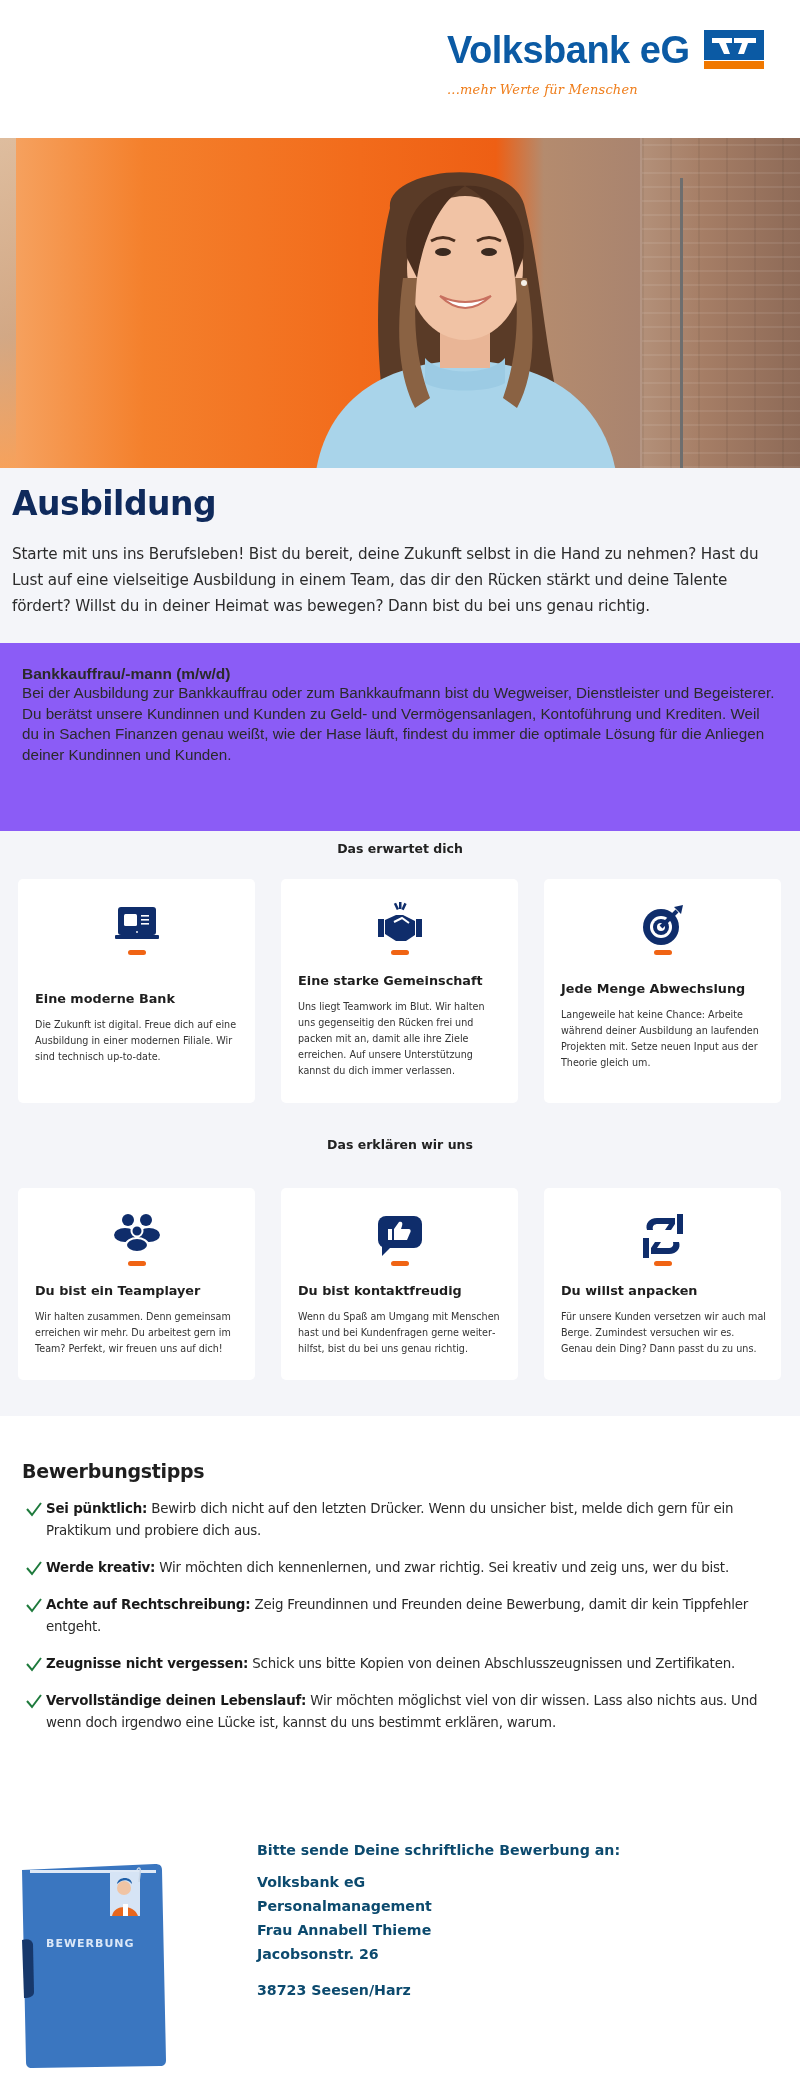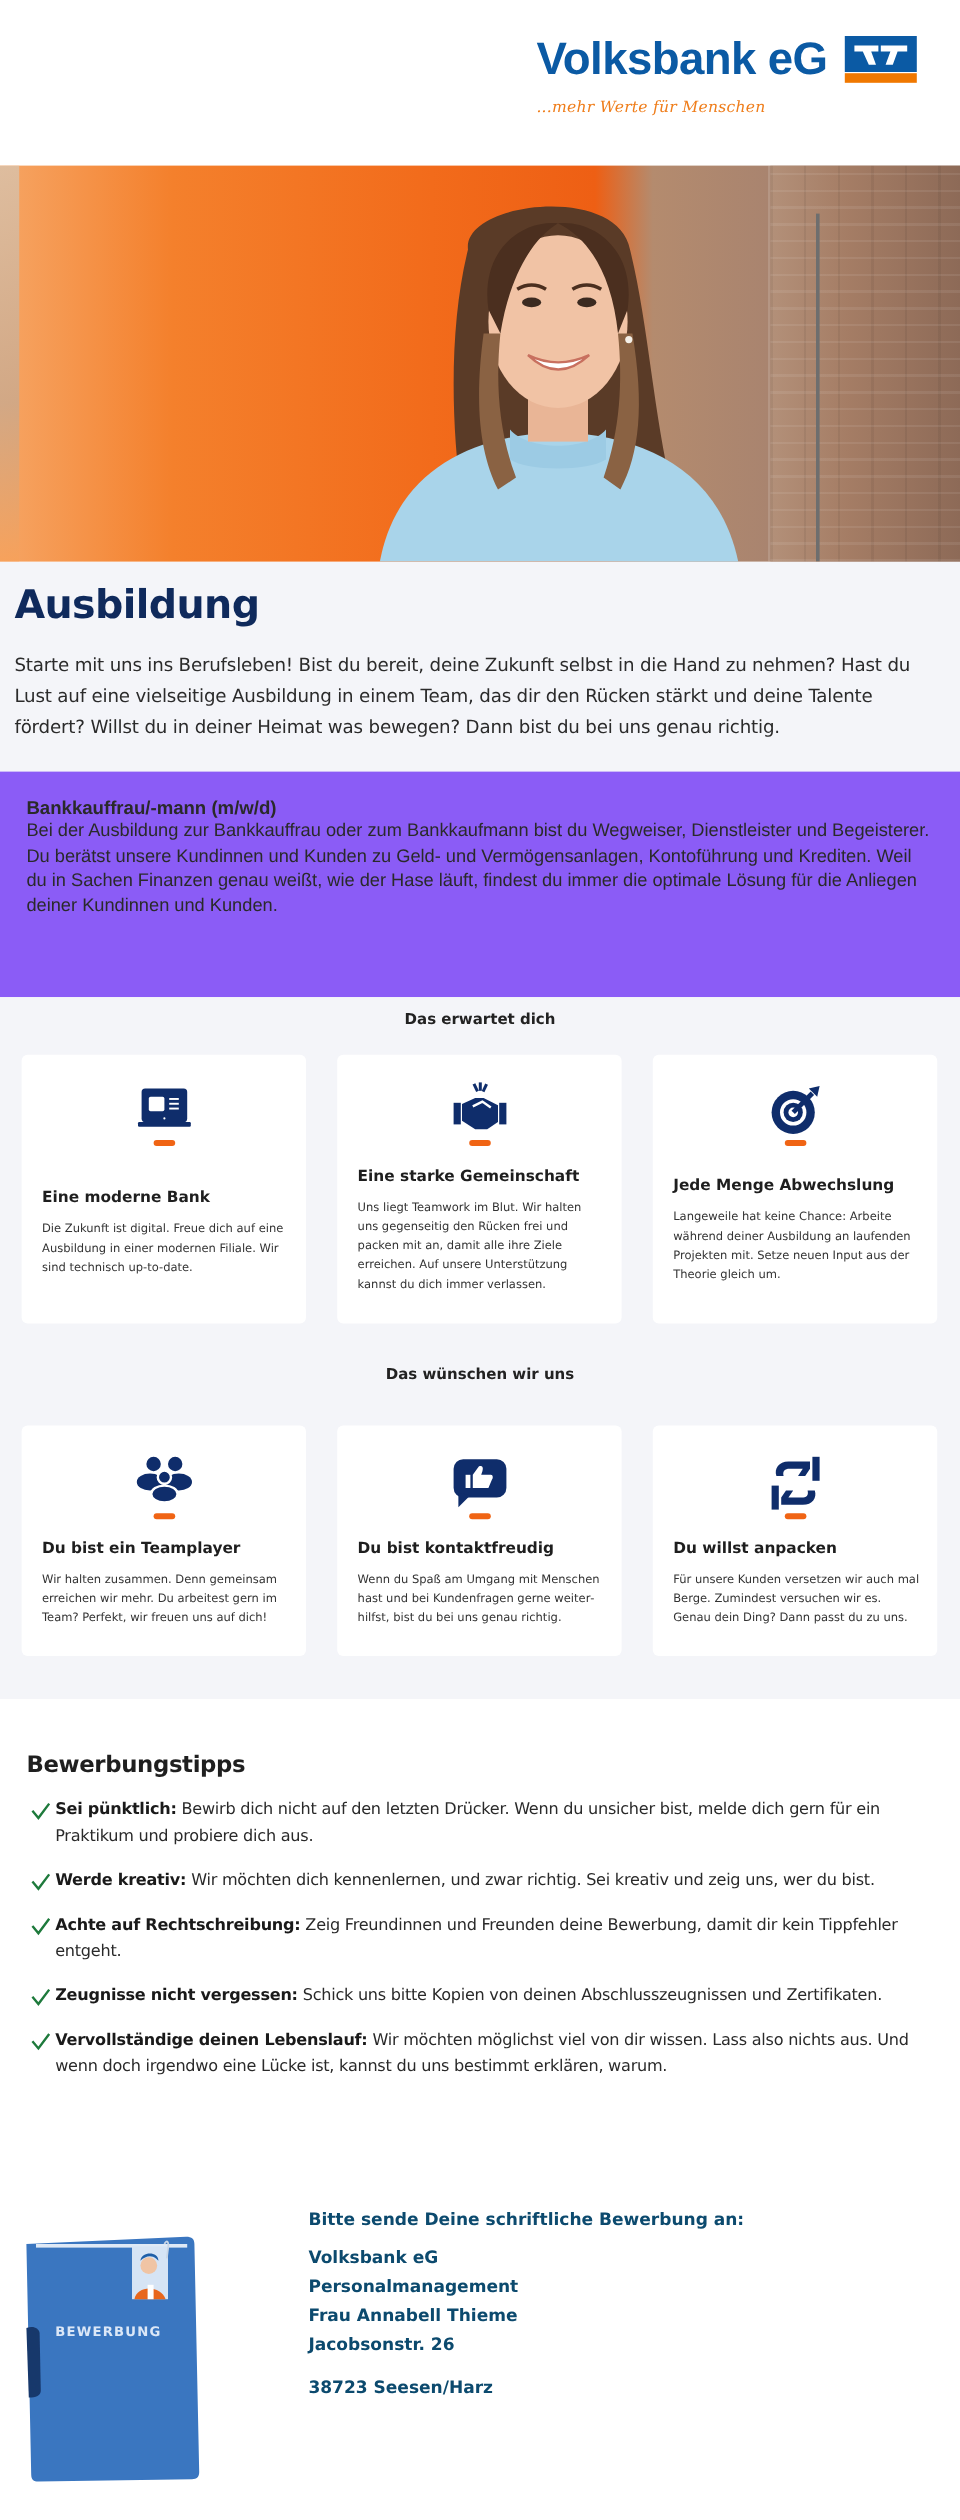--- a/index.html
+++ b/index.html
@@ -172,21 +172,21 @@
         <circle cx="22" cy="26" r="4" fill="#fff"></circle>
         <path d="M22 26 L38 10" stroke="#0f2d6b" stroke-width="4"></path>
         <path d="M35 6 L44 4 L42 13 Z" fill="#0f2d6b"></path>
       </svg>
       <span class="icon-bar" style="top:71px"></span>
       <h3 style="top:102px">Jede Menge Abwechslung</h3>
       <p style="top:128px">Langeweile hat keine Chance: Arbeite wäh­rend deiner Ausbildung an laufenden Projek­ten mit. Setze neuen Input aus der Theorie gleich um.</p>
     </div>
   </div>
 
-  <div class="sec-title" style="margin-top:34px">Das wünschen wir uns</div>
+  <div class="sec-title" style="margin-top:34px">Das erklären wir uns</div>
   <div class="cards bottom">
     <div class="card">
       <svg class="icon" style="top:24px" viewBox="0 0 48 48">
         <circle cx="15" cy="8" r="6" fill="#0f2d6b"></circle>
         <circle cx="33" cy="8" r="6" fill="#0f2d6b"></circle>
         <ellipse cx="12" cy="23" rx="11" ry="7" fill="#0f2d6b"></ellipse>
         <ellipse cx="36" cy="23" rx="11" ry="7" fill="#0f2d6b"></ellipse>
         <circle cx="24" cy="19" r="5.5" fill="#0f2d6b" stroke="#fff" stroke-width="2"></circle>
         <ellipse cx="24" cy="33" rx="11" ry="7" fill="#0f2d6b" stroke="#fff" stroke-width="2"></ellipse>
       </svg>

